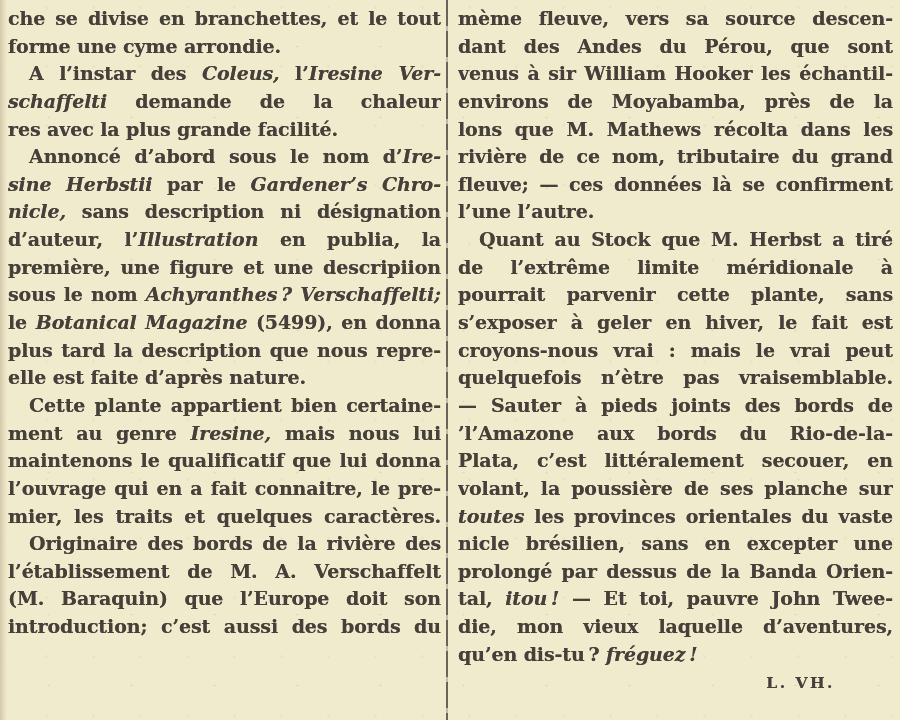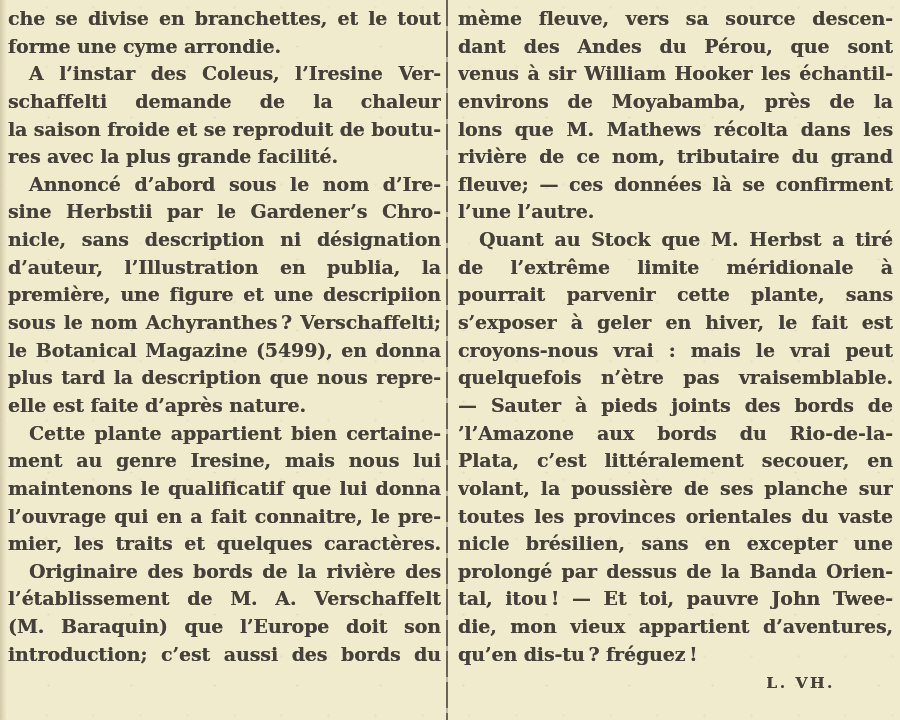--- a/index.html
+++ b/index.html
@@ -37,34 +37,33 @@
     text-shadow:0 0 .5px rgba(69,65,58,.75);
     white-space:pre-wrap;
   }
   .line.e   { text-align:center; text-align-last:left; }
   .line.ind { text-indent:21px; }
   .line.sig {
     text-align:right; text-align-last:right;
     font-size:15.5px; letter-spacing:2.5px;
     padding-right:58px; line-height:29px;
   }
-  .it { }
+  .it { font-style:italic; }
 </style>
 </head>
 <body>
 
 <div class="edge-shadow"></div>
 <div class="divider"></div>
 
 <div id="col-left" class="column">
     <div class="line"><span>che se divise en branchettes, et le tout</span></div>
     <div class="line e"><span>forme une cyme arrondie.</span></div>
     <div class="line ind"><span>A l’instar des </span><span class="it">Coleus,</span><span> l’</span><span class="it">Iresine Ver-</span></div>
     <div class="line"><span class="it">schaffelti</span><span> demande de la chaleur pendant</span></div>
-    <div class="line"><span>la saison froide et se reproduit de boutu-</span></div>
     <div class="line e"><span>res avec la plus grande facilité.</span></div>
     <div class="line ind"><span>Annoncé d’abord sous le nom d’</span><span class="it">Ire-</span></div>
     <div class="line"><span class="it">sine Herbstii</span><span> par le </span><span class="it">Gardener’s Chro-</span></div>
     <div class="line"><span class="it">nicle,</span><span> sans description ni désignation</span></div>
     <div class="line"><span>d’auteur, l’</span><span class="it">Illustration</span><span> en publia, la</span></div>
     <div class="line"><span>première, une figure et une descripiion</span></div>
     <div class="line"><span>sous le nom </span><span class="it">Achyranthes ? Verschaffelti;</span></div>
     <div class="line"><span>le </span><span class="it">Botanical Magazine</span><span> (5499), en donna</span></div>
     <div class="line"><span>plus tard la description que nous repre-</span></div>
     <div class="line e"><span>elle est faite d’après nature.</span></div>
@@ -94,16 +93,16 @@
     <div class="line"><span>croyons-nous vrai : mais le vrai peut</span></div>
     <div class="line"><span>quelquefois n’ètre pas vraisemblable.</span></div>
     <div class="line"><span>— Sauter à pieds joints des bords de</span></div>
     <div class="line"><span>’l’Amazone aux bords du Rio-de-la-</span></div>
     <div class="line"><span>Plata, c’est littéralement secouer, en</span></div>
     <div class="line"><span>volant, la poussière de ses planche sur</span></div>
     <div class="line"><span class="it">toutes</span><span> les provinces orientales du vaste</span></div>
     <div class="line"><span>nicle brésilien, sans en excepter une</span></div>
     <div class="line"><span>prolongé par dessus de la Banda Orien-</span></div>
     <div class="line"><span>tal, </span><span class="it">itou !</span><span> — Et toi, pauvre John Twee-</span></div>
-    <div class="line"><span>die, mon vieux appartient d’aventures,</span></div>
+    <div class="line"><span>die, mon vieux laquelle d’aventures,</span></div>
     <div class="line e"><span>qu’en dis-tu ? </span><span class="it">fréguez !</span></div>
     <div class="line sig"><span>L. VH.</span></div>
   </div>
 
 </body></html>

